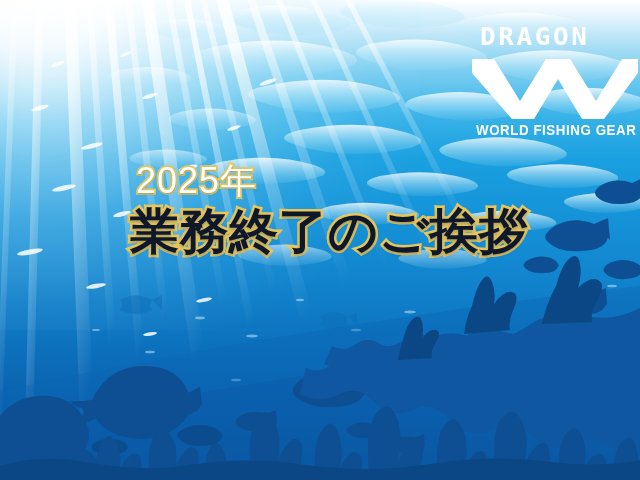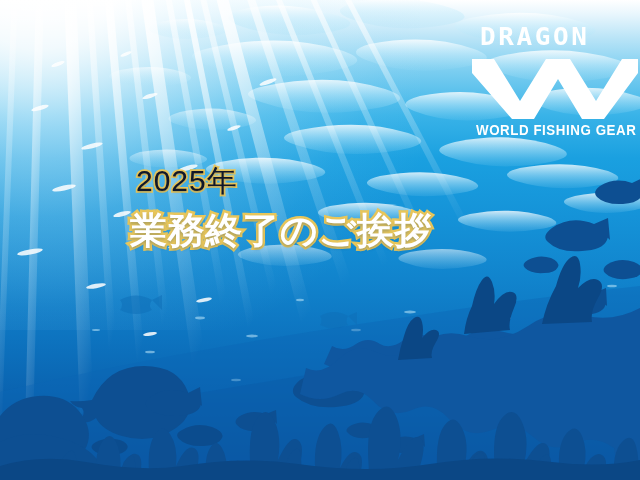--- a/index.html
+++ b/index.html
@@ -76,36 +76,36 @@
   }
 
   
   .title-block {
     position: absolute;
     left: 130px;
     top: 164px;
     z-index: 40;
   }
   .year {
-    font-size: 30px;
+    font-size: 36px;
     line-height: 34px;
     letter-spacing: 1px;
     font-weight: 500;
-    color: #0f172a;
+    color: #ffffff;
     -webkit-text-stroke: 3.4px #e8c65a;
     paint-order: stroke fill;
     margin: 0 0 4px 6px;
     text-shadow: 0 1px 2px rgba(10,60,110,0.30);
   }
   .headline {
-    font-size: 37px;
+    font-size: 49px;
     line-height: 58px;
     letter-spacing: 0.5px;
     font-weight: 700;
-    color: #ffffff;
+    color: #0f172a;
     -webkit-text-stroke: 5px #e8c65a;
     paint-order: stroke fill;
     margin: 0;
     white-space: nowrap;
     text-shadow: 0 2px 3px rgba(10,60,110,0.28);
   }
 
   
   .logo {
     position: absolute;

